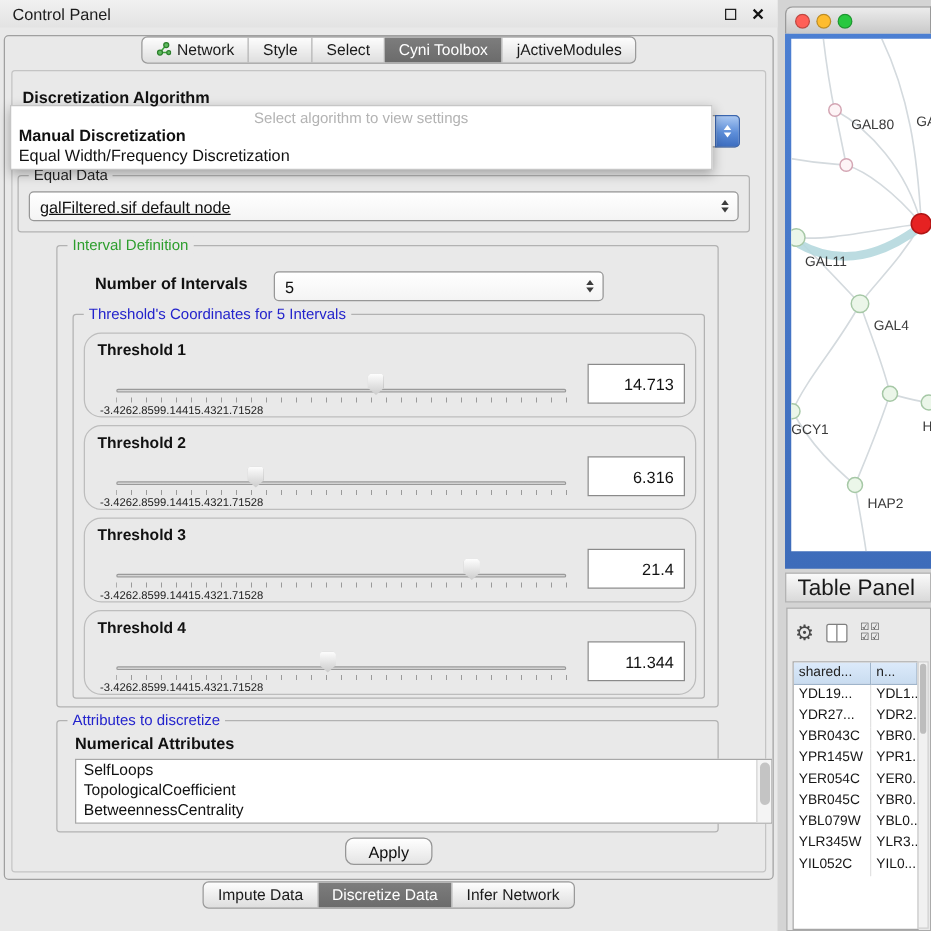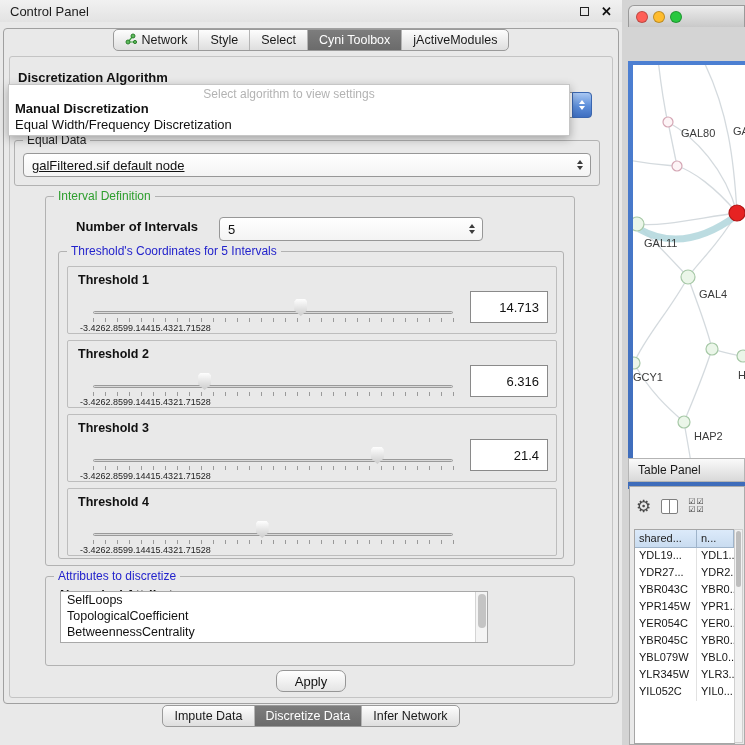--- a/index.html
+++ b/index.html
@@ -53,59 +53,59 @@
   .combo .arrows{position:absolute;right:7px;top:50%;transform:translateY(-50%);display:flex;flex-direction:column;gap:2px;}
   .arr-up{width:0;height:0;border-left:3.5px solid transparent;border-right:3.5px solid transparent;border-bottom:4px solid #3c3c3c;}
   .arr-down{width:0;height:0;border-left:3.5px solid transparent;border-right:3.5px solid transparent;border-top:4px solid #3c3c3c;}
   .c-tabledata{left:8px;top:12px;width:568px;height:24px;text-decoration:underline;}
 
   .g-interval{left:45px;top:196px;width:530px;height:370px;}
   .nintervals-label{position:absolute;left:30px;top:22px;font-size:13px;font-weight:bold;color:#111;}
   .c-nintervals{left:173px;top:20px;width:264px;height:24px;}
   .g-thresholds{position:absolute;left:12px;top:54px;width:506px;height:308px;border:1px solid #b2b2b2;border-radius:3px;}
 
-  .thr-box{position:absolute;left:8px;width:490px;height:68px;border:1px solid #bdbdbd;border-radius:2px;}
+  .thr-box{position:absolute;left:8px;width:490px;height:68px;border:1px solid #bdbdbd;border-radius:14px;}
   .thr-label{position:absolute;left:10px;top:6px;font-size:12.5px;font-weight:bold;color:#111;}
   .track{position:absolute;left:25px;top:44px;width:360px;height:3px;background:linear-gradient(#c6c6c6,#ececec);
     border:1px solid #9a9a9a;border-radius:2px;}
   .thumb{position:absolute;top:32px;width:13px;height:17px;margin-left:-6.5px;
     background:linear-gradient(#fefefe,#cccccc);
     clip-path:polygon(50% 100%,0 66%,0 14%,16% 0,84% 0,100% 14%,100% 66%);
     filter:drop-shadow(0 0 0.6px #777);}
   .ticks{position:absolute;left:25px;top:51px;width:361px;height:4px;
     background:repeating-linear-gradient(90deg,#9a9a9a 0 1px,transparent 1px 12px);}
   .scale{position:absolute;left:12px;top:56px;width:382px;display:flex;
     font-size:9px;color:#222;}
   .valbox{position:absolute;right:8px;top:24px;width:78px;height:32px;background:#fff;border:1px solid #8a8a8a;
     font-size:13px;color:#111;display:flex;align-items:center;justify-content:flex-end;padding-right:8px;}
 
   .g-attrs{left:45px;top:576px;width:530px;height:90px;}
   .attrs-sub{position:absolute;left:14px;top:10px;font-size:13px;font-weight:bold;color:#111;}
-  .listbox{position:absolute;left:14px;top:14px;width:428px;height:52px;background:#fff;border:1px solid #a8a8a8;overflow:hidden;}
+  .listbox{position:absolute;left:14px;top:30px;width:558px;height:52px;background:#fff;border:1px solid #a8a8a8;overflow:hidden;}
   .attr-item{font-size:12.5px;color:#111;line-height:16px;padding-left:6px;white-space:nowrap;}
   .vscroll{position:absolute;right:0;top:0;bottom:0;width:12px;background:#f4f4f4;border-left:1px solid #d4d4d4;}
   .vthumb{position:absolute;left:2px;top:2px;width:8px;height:34px;background:#c4c4c4;border-radius:4px;}
 
   .apply-btn{position:absolute;left:50%;transform:translateX(-50%);top:670px;width:70px;height:22px;
     border:1px solid #969696;border-radius:7px;background:linear-gradient(#ffffff,#e4e4e4);
     font-size:13px;color:#111;display:flex;align-items:center;justify-content:center;}
 
   .bottom-tabs-row{position:absolute;left:0;top:705px;width:622px;display:flex;justify-content:center;}
 
   
   .net-window{position:absolute;left:628px;top:5px;width:117px;height:450px;}
   .net-titlebar{height:22px;border:1px solid #9a9a9a;border-bottom:none;border-radius:6px 0 0 0;
     background:linear-gradient(#ececec,#c9c9c9);display:flex;align-items:center;gap:5px;padding-left:7px;}
   .light{width:12px;height:12px;border-radius:50%;border:1px solid rgba(0,0,0,.25);}
-  .net-frame{height:428px;background:linear-gradient(var(--net-blue),#3e6cba);padding:4px 0 14px 5px;margin-top:34px;}
+  .net-frame{height:428px;background:linear-gradient(var(--net-blue),#3e6cba);padding:4px 0 14px 5px;}
   .net-canvas{width:112px;height:410px;background:#fff;position:relative;overflow:hidden;}
 
   .tp-title{position:absolute;left:628px;top:458px;width:117px;height:24px;border:1px solid #b4b4b4;
     background:linear-gradient(#fafafa,#d9d9d9);display:flex;align-items:center;padding-left:9px;
-    font-size:12px;color:#1a1a1a;}
+    font-size:18px;color:#1a1a1a;}
   .table-panel{position:absolute;left:629px;top:486px;width:116px;height:259px;background:#e9e9e9;border:1px solid #ababab;}
   .tp-toolbar{position:absolute;left:6px;top:5px;right:4px;height:28px;display:flex;align-items:center;gap:10px;}
   .gear{font-size:17px;color:#4a4a4a;line-height:1;}
   .cols-icon{width:17px;height:15px;background:#fff;border:1px solid #7f7f7f;border-radius:2px;position:relative;}
   .cols-icon::after{content:"";position:absolute;left:7px;top:0;bottom:0;width:1px;background:#7f7f7f;}
   .checks-icon{font-size:8px;color:#3a3a3a;line-height:8px;letter-spacing:1px;}
   .tp-table{position:absolute;left:4px;top:42px;width:101px;bottom:0;background:#fff;border:1px solid #a6a6a6;overflow:hidden;}
   .thead{display:flex;}
   .hcell{background:linear-gradient(#dceafa,var(--hdr-blue));border-right:1px solid #9fb4ca;border-bottom:1px solid #9fb4ca;
     font-size:11px;color:#222;padding:2px 4px;white-space:nowrap;overflow:hidden;height:18px;}
@@ -255,20 +255,21 @@
           <div class="thumb" style="left: 194.197px;"></div>
           <div class="ticks"></div>
           <div class="scale">
               <span>-3.426</span>
               <span>2.859</span>
               <span>9.144</span>
               <span>15.43</span>
               <span>21.715</span>
               <span>28</span>
             </div>
+          <div class="valbox">11.344</div>
         </div>
       </div>
     </div>
 
     <div class="group g-attrs">
       <span class="legend blue">Attributes to discretize</span>
       <div class="attrs-sub">Numerical Attributes</div>
       <div class="listbox">
         <div>
             <div class="attr-item">SelfLoops</div>

